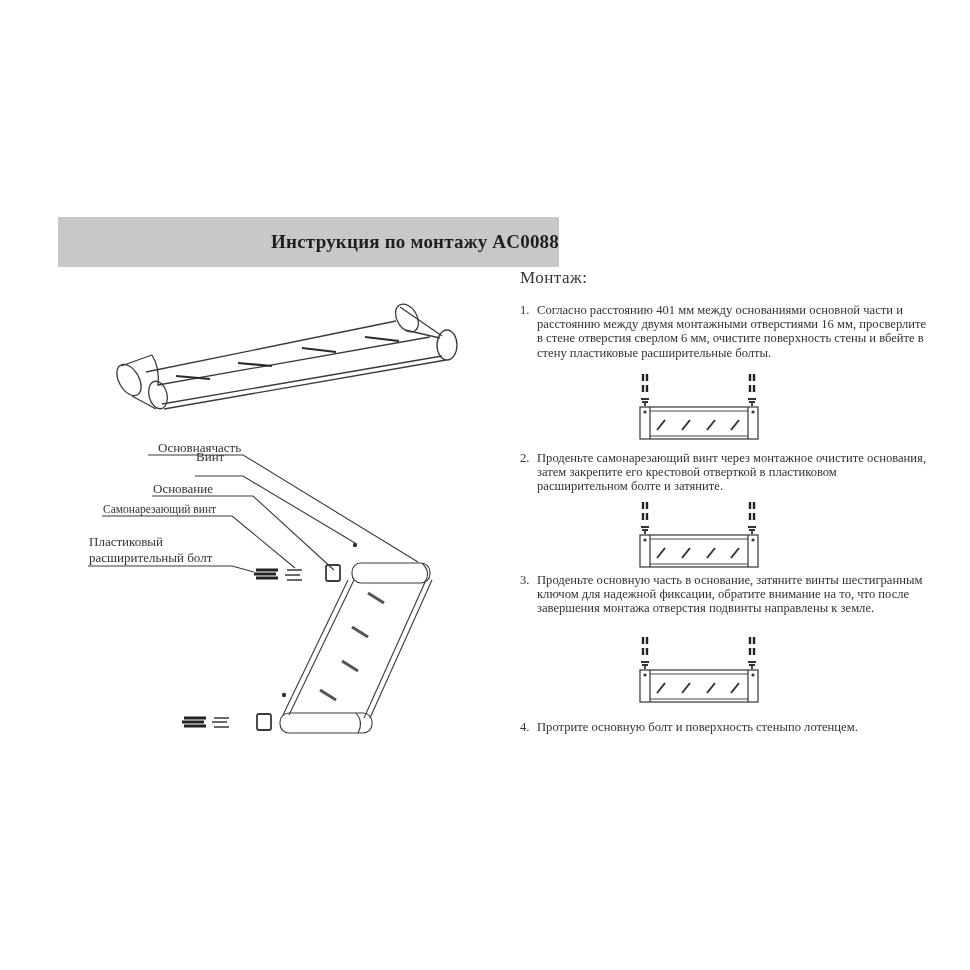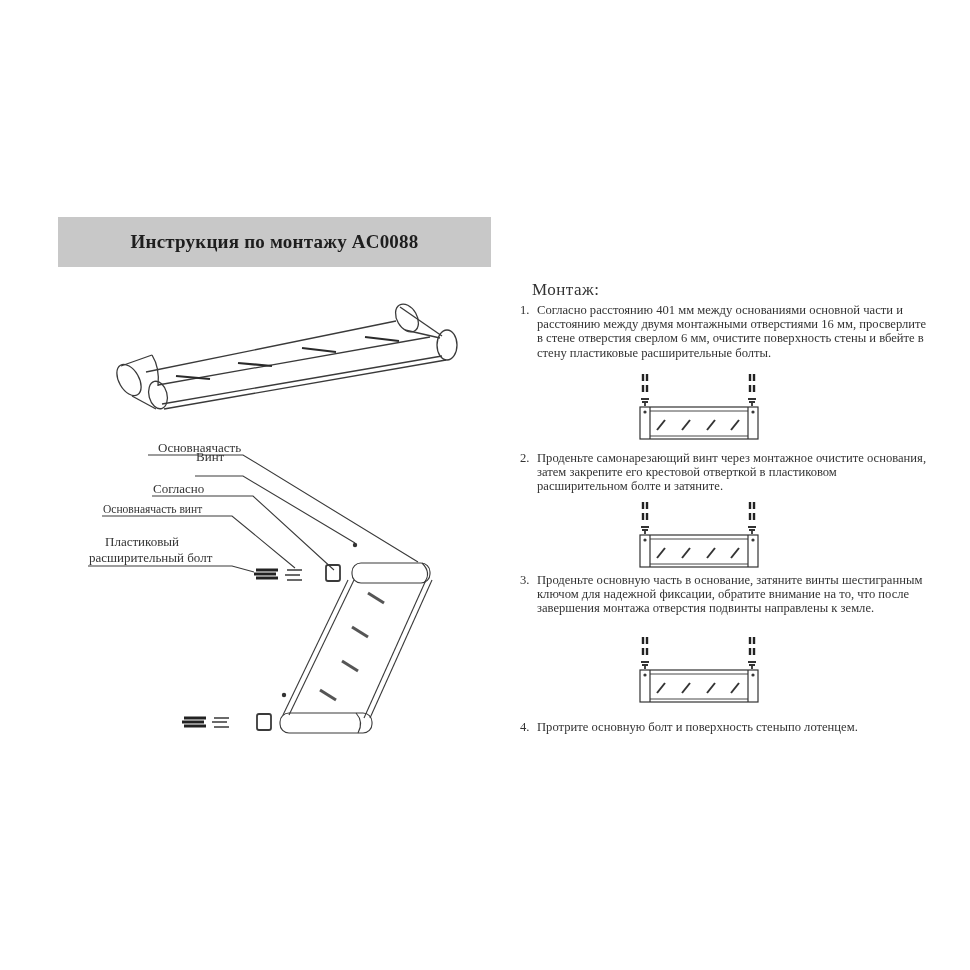--- a/index.html
+++ b/index.html
@@ -1,26 +1,26 @@
 <!DOCTYPE html>
 <html><head>
   <meta charset="utf-8">
   <style>
     html, body { margin: 0; padding: 0; }
     body {
       width: 970px; height: 970px; background: #ffffff; position: relative; overflow: hidden;
       font-family: "Liberation Serif", "DejaVu Serif", serif; color: #2a2a2a;
     }
     .title-bar {
-      position: absolute; left: 58px; top: 217px; width: 433px; height: 50px;
-      background: #c8c8c8; display: flex; align-items: center; justify-content: center;
+      position: absolute; left: 58px; top: 217px; width: 501px; height: 50px;
+      background: #c8c8c8; display: flex; align-items: center; justify-content: flex-end;
     }
     .title-bar span { font-weight: bold; font-size: 19px; color: #1e1e1e; letter-spacing: 0.2px; }
     .right-col { position: absolute; left: 520px; top: 268px; width: 400px; }
-    .section-heading { font-size: 17px; color: #333; letter-spacing: 0.5px; margin: 12px; position: absolute; left: 0; top: 0; }
+    .section-heading { font-size: 17px; color: #333; letter-spacing: 0.5px; margin: 0; position: absolute; left: 0; top: 0; }
     .step { position: absolute; left: 0; font-size: 12.6px; line-height: 14.2px; color: #333; }
     .step .num { position: absolute; left: 0; top: 0; }
     .step .txt { margin-left: 17px; display: block; width: 390px; }
     .label { position: absolute; font-size: 13px; color: #333; white-space: nowrap; line-height: 14px; }
     .label.small { font-size: 11.5px; }
     svg { position: absolute; overflow: visible; }
   </style>
 </head>
 <body>
 
@@ -99,23 +99,23 @@
     </g>
     <path d="M214 718 L229 718 M212 722 L227 722 M214 727 L229 727" stroke-width="1.4"></path>
     <rect x="257" y="714" width="14" height="16" rx="2" stroke-width="1.8"></rect>
   </g>
   <circle cx="355" cy="545" r="2.2" fill="#333"></circle>
   <circle cx="284" cy="695" r="2.2" fill="#333"></circle>
 </svg>
 
 <div class="label" style="left:148px;top:441px;margin-left:10px;">Основнаячасть</div>
 <div class="label" style="left:196px;top:450px;">Винт</div>
-<div class="label" style="left:153px;top:482px;">Согласно</div>
-<div class="label small" style="left:103px;top:502px;">Основнаячасть винт</div>
-<div class="label" style="left:105px;top:535px;">Пластиковый</div>
+<div class="label" style="left:153px;top:482px;">Основание</div>
+<div class="label small" style="left:103px;top:502px;">Самонарезающий винт</div>
+<div class="label" style="left:89px;top:535px;">Пластиковый</div>
 <div class="label" style="left:89px;top:551px;">расширительный болт</div>
 
 <div class="right-col">
   <div class="section-heading">Монтаж:</div>
 
   <div class="step" style="top:35px;">
     <span class="num">1.</span>
     <span class="txt">Согласно расстоянию 401 мм между основаниями основной части и расстоянию между двумя монтажными отверстиями 16 мм, просверлите в стене отверстия сверлом 6 мм, очистите поверхность стены и вбейте в стену пластиковые расширительные болты.</span>
   </div>
   <div class="step" style="top:183px;">

